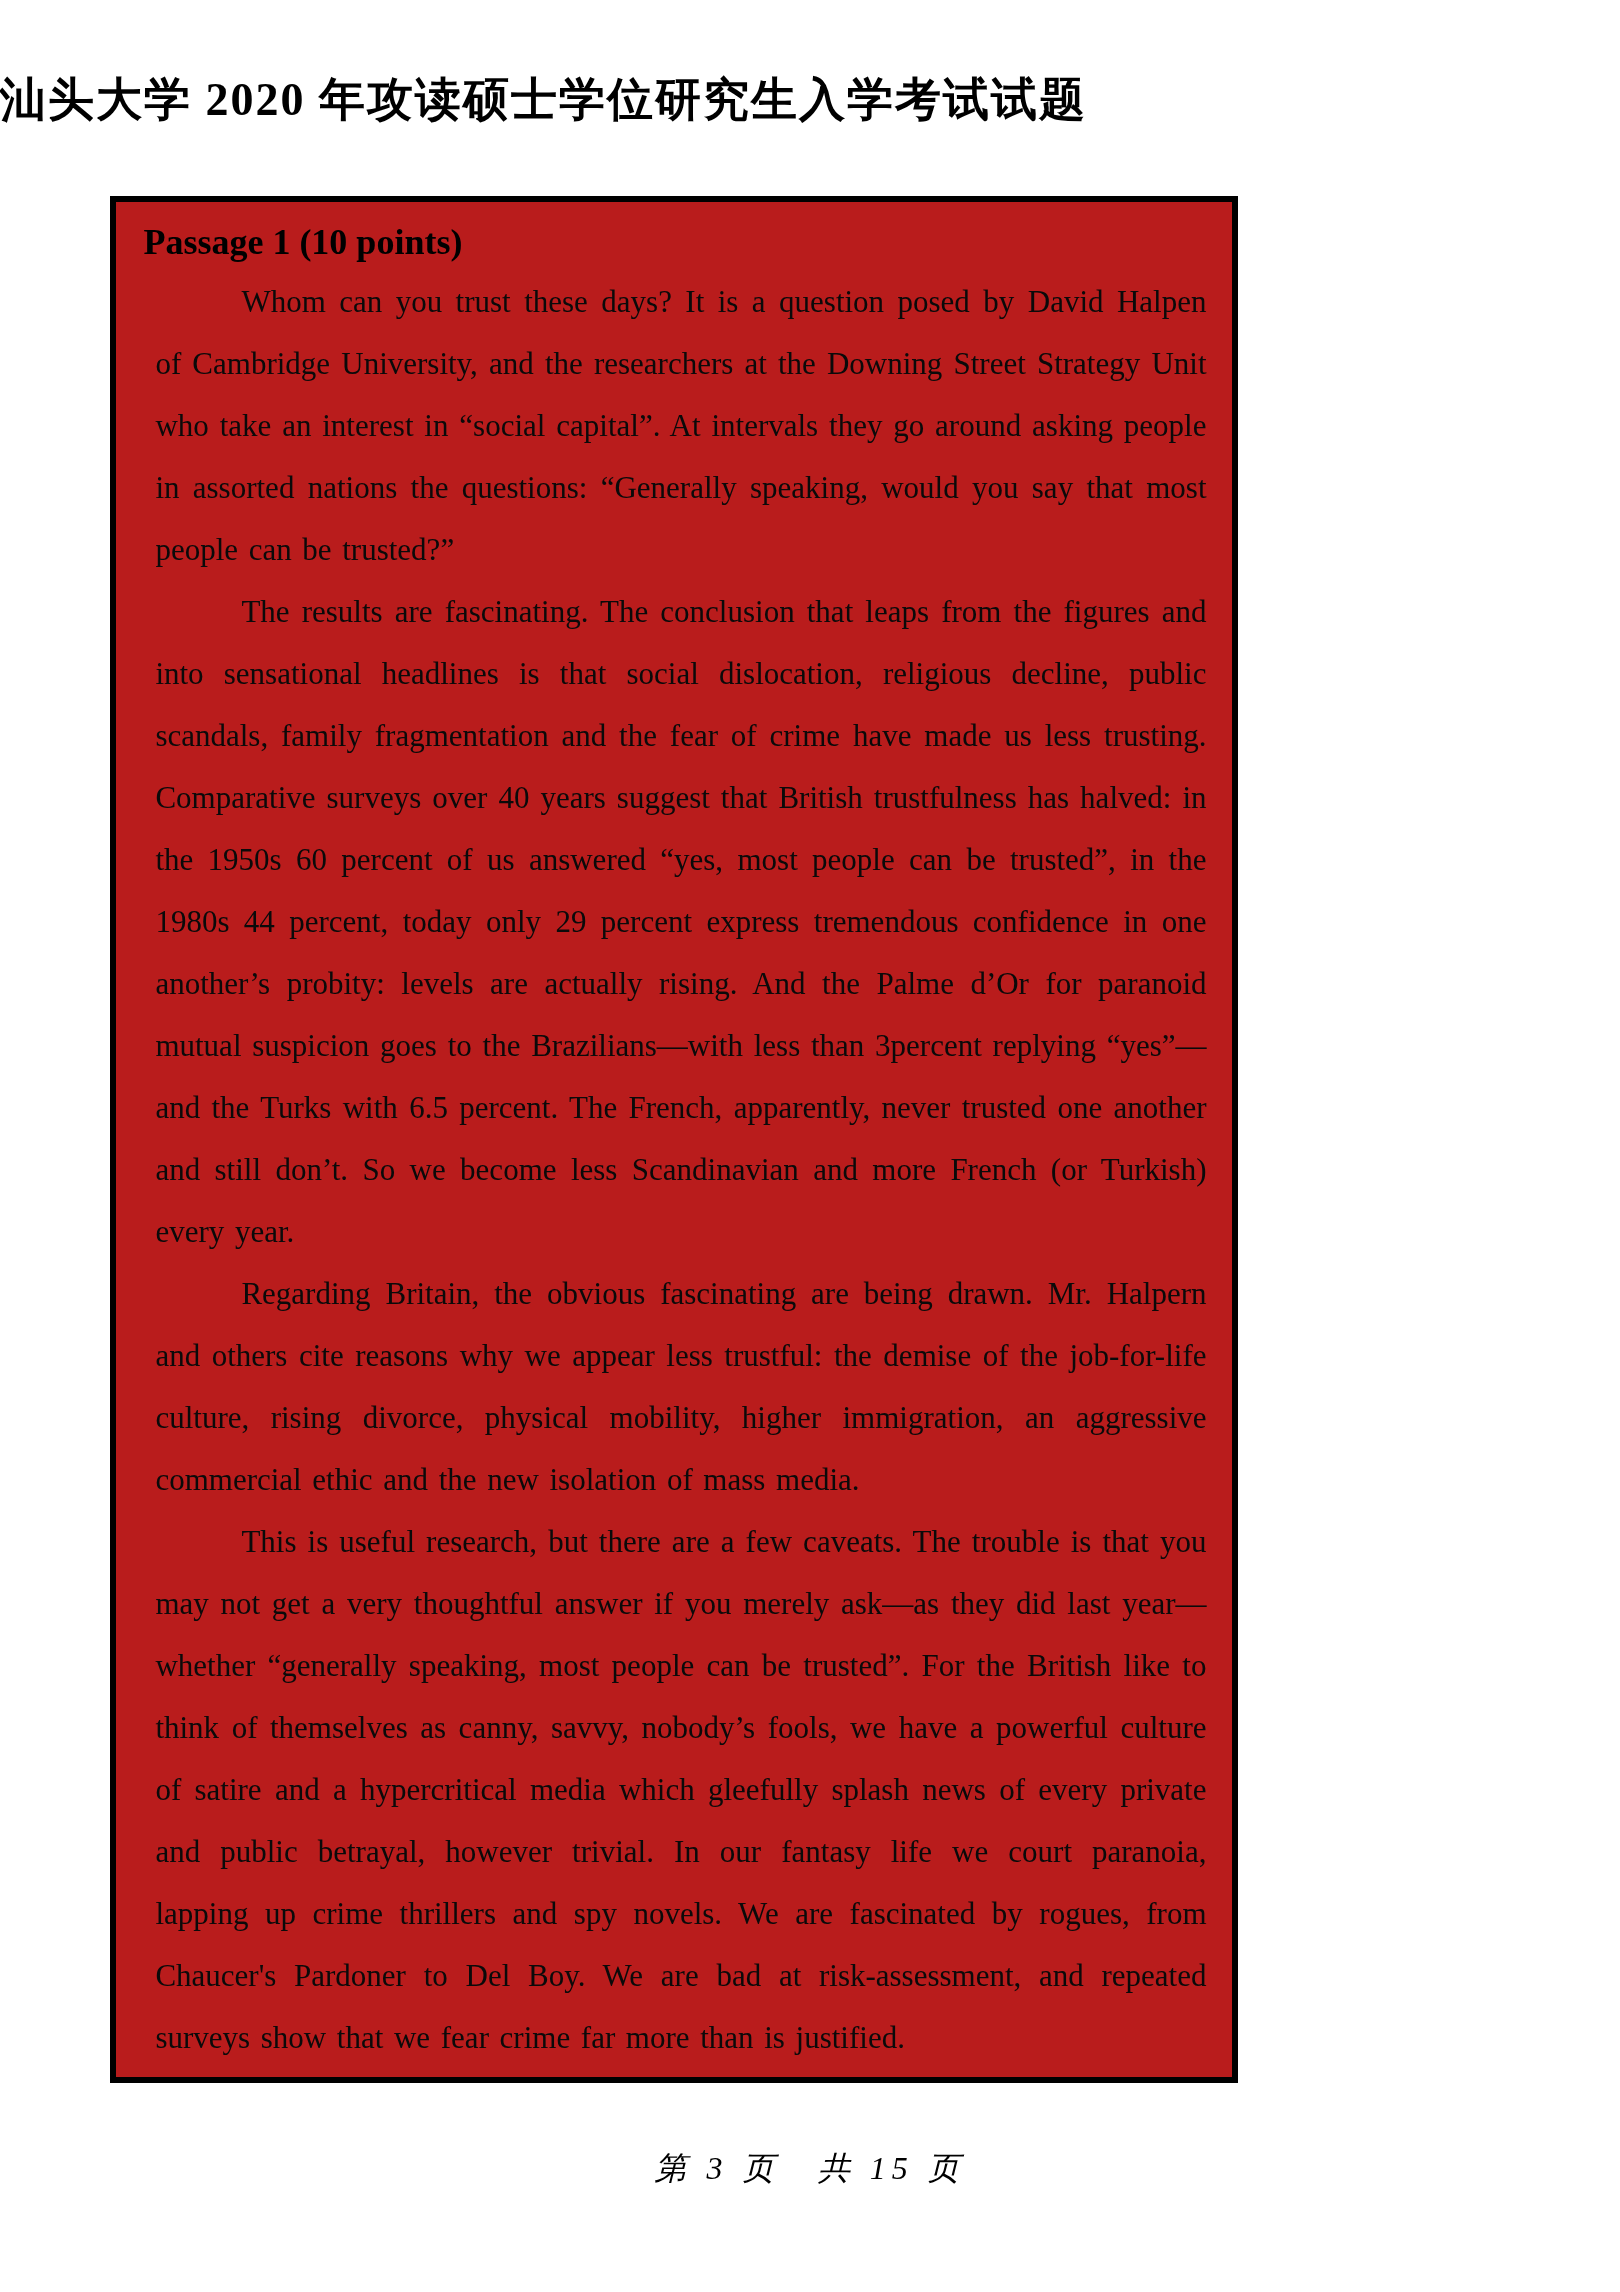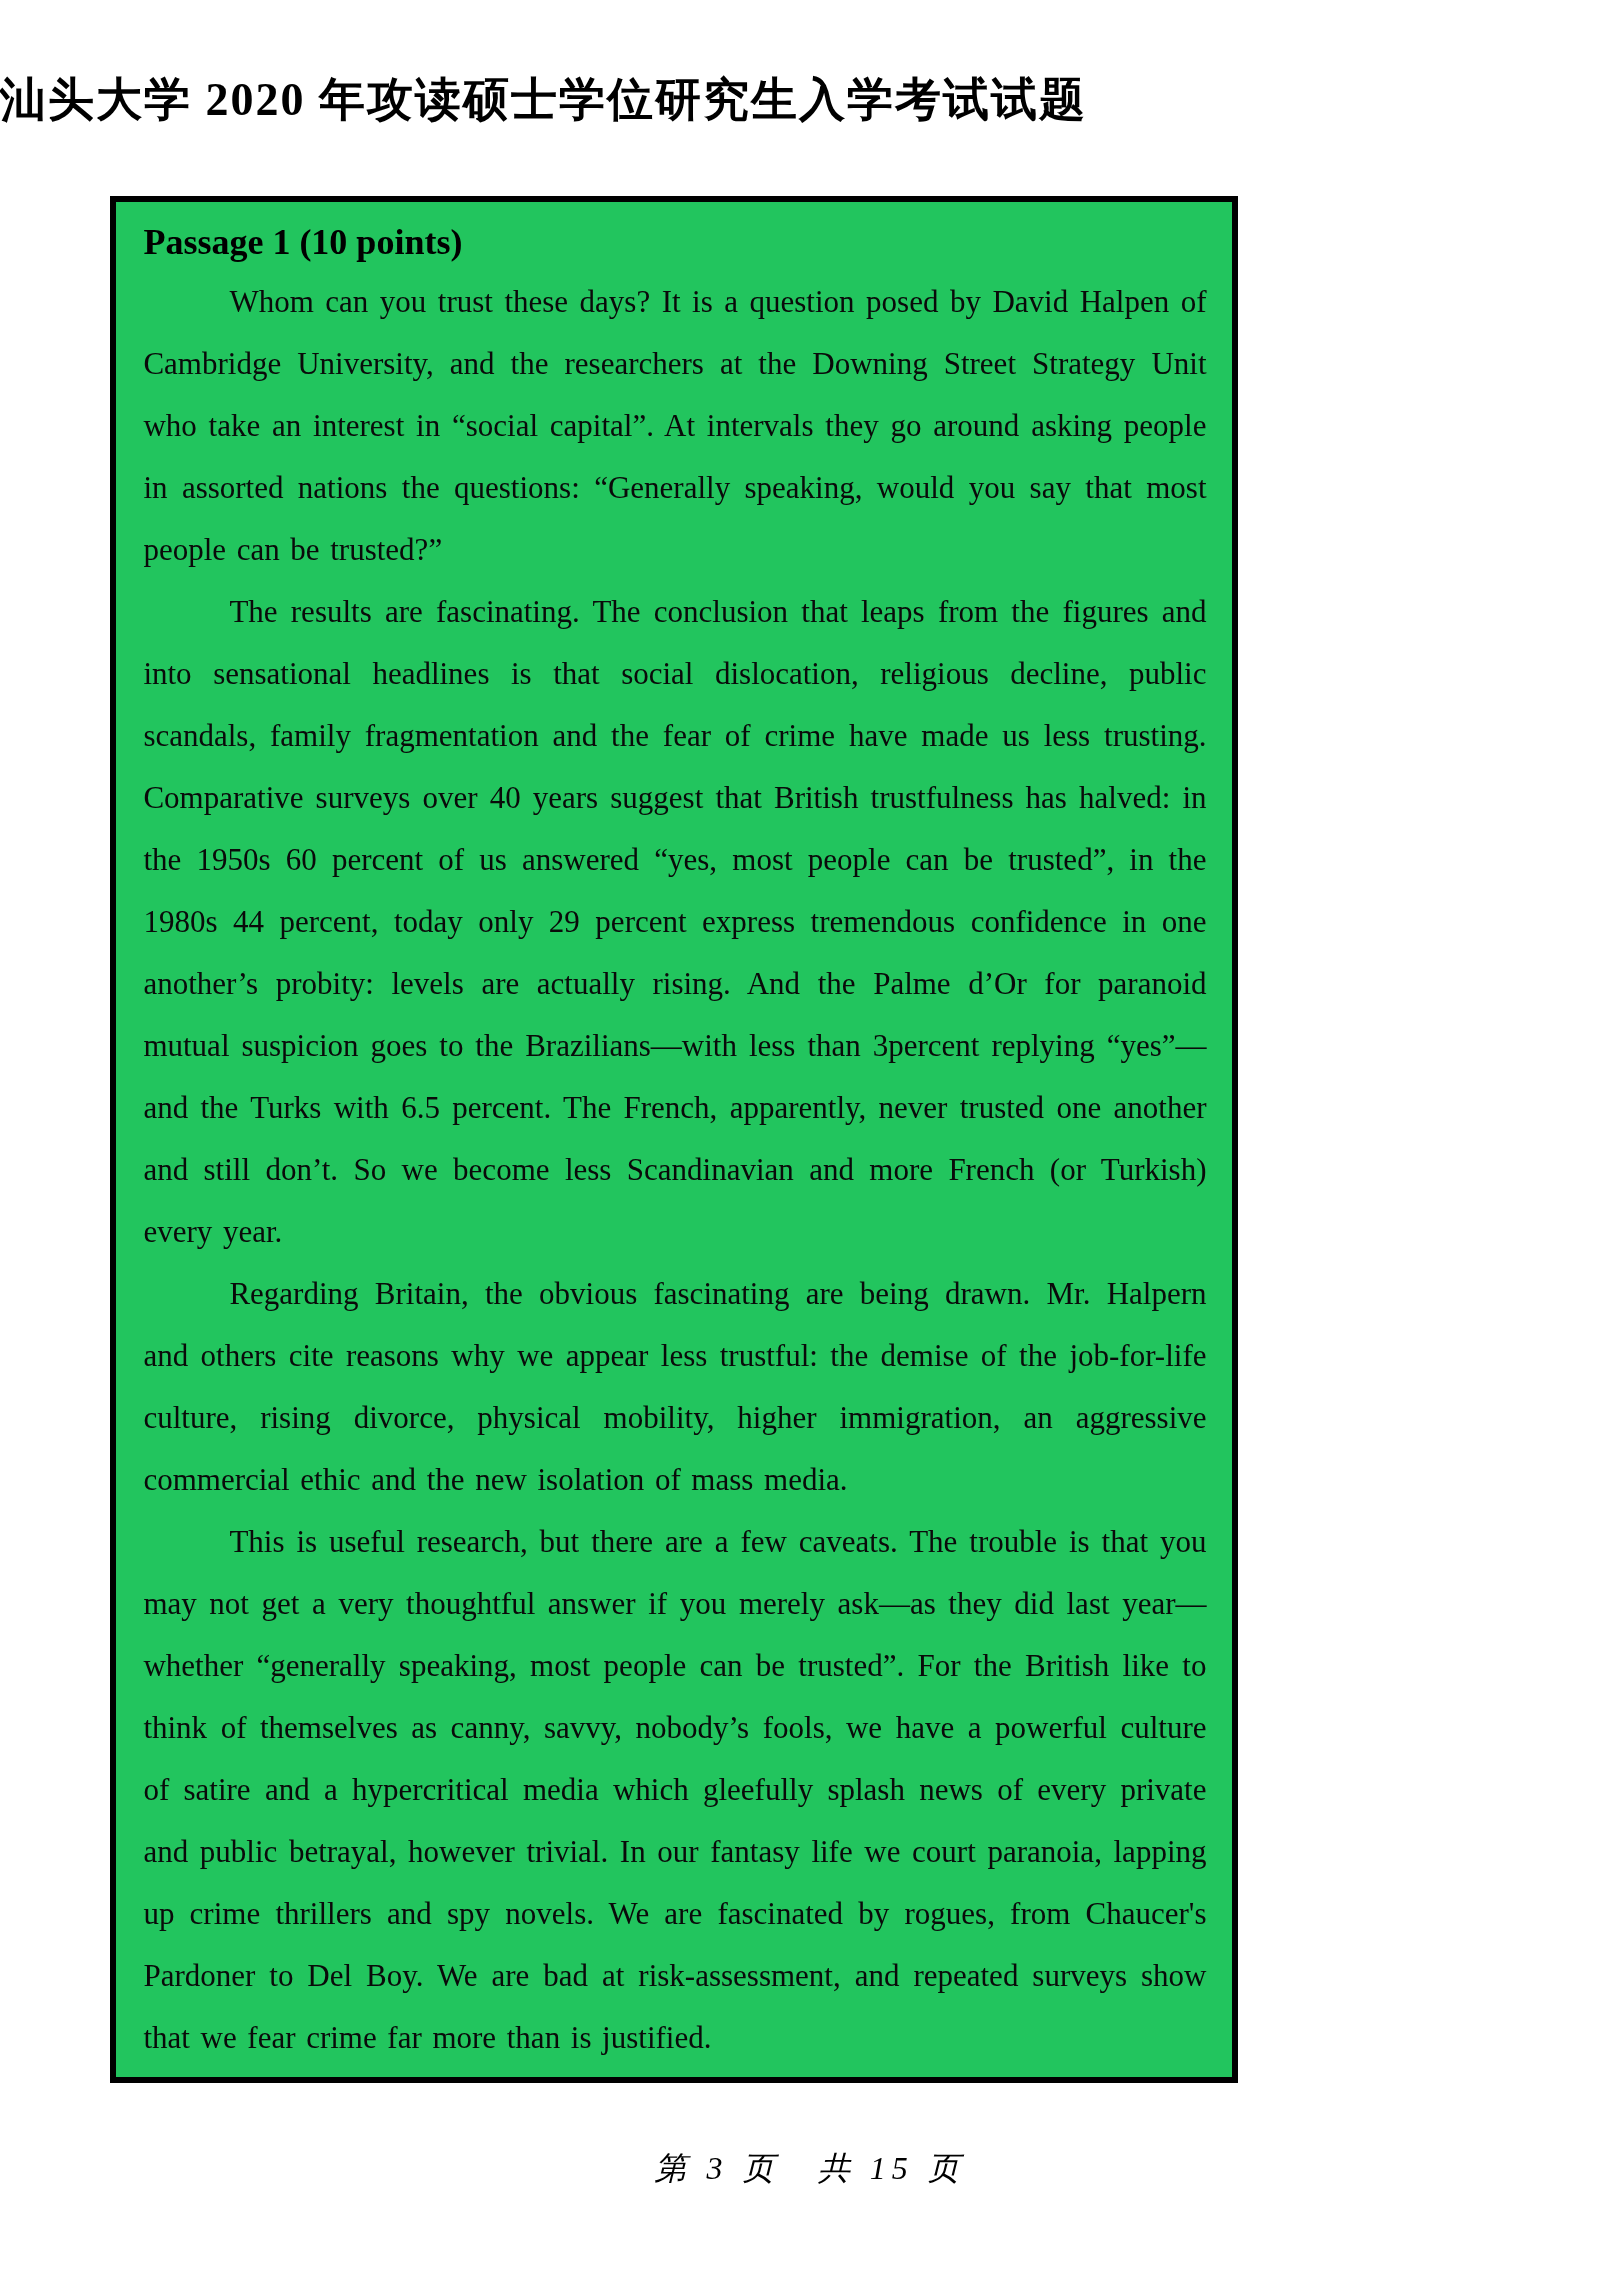--- a/index.html
+++ b/index.html
@@ -26,35 +26,36 @@
   }
   .passage-box {
     position: absolute;
     left: 110px;
     top: 196px;
     width: 1128px;
     height: 1887px;
     border: 6.9px solid #000;
     padding: 11.8px 25.5px 0 27.4px;
     overflow: hidden;
-    background: #22c55e;
+    background: #b91c1c;
   }
   .passage-heading {
     font-size: 36px;
     font-weight: bold;
     line-height: 57px;
     color: #000;
   }
   .passage-body p {
     font-size: 31px;
     line-height: 62px;
     text-align: justify;
     text-indent: 86px;
     word-spacing: 2.9px;
     color: #0a0a0a;
+    margin-left: 12px;
   }
   .passage-body p.justify-last {
     text-align-last: justify;
   }
   .page-footer {
     position: absolute;
     top: 2147px;
     left: 0;
     width: 100%;
     text-align: center;

